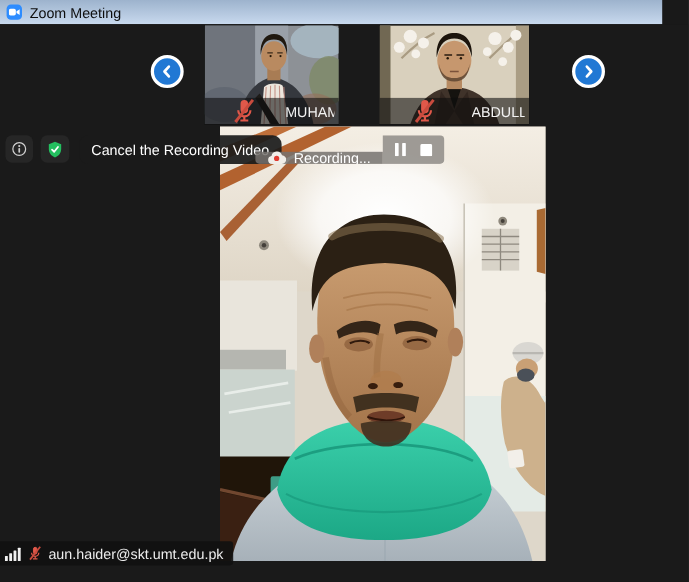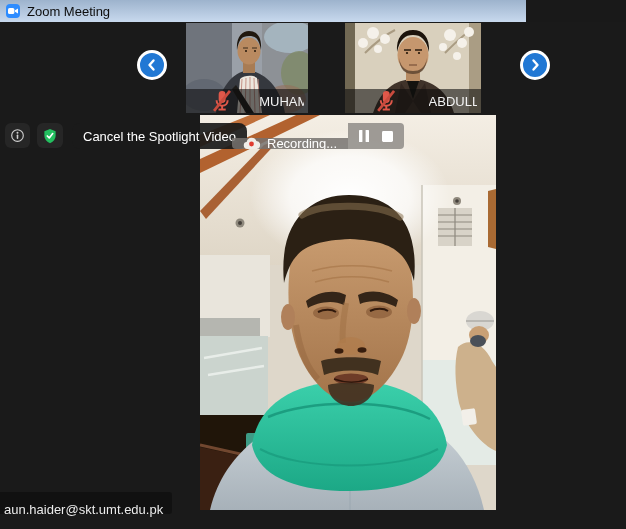--- a/index.html
+++ b/index.html
@@ -1,19 +1,19 @@
 <!DOCTYPE html>
 <html><head>
 <meta charset="utf-8">
 <style>
   html,body{margin:0;padding:0;background:#2b2b2b;font-family:"Liberation Sans",sans-serif;}
   .window{position:relative;width:626px;height:529px;overflow:hidden;background:#191919;
           -webkit-font-smoothing:antialiased;}
   
-  .titlebar{position:absolute;left:0;top:0;width:526px;height:22px;
+  .titlebar{position:absolute;left:0;top:0;width:602px;height:22px;
     background:linear-gradient(#9db3cd,#c8d9ee);display:flex;align-items:center;gap:7px;
     padding-left:6px;box-sizing:border-box;}
   .app-icon{width:14px;height:14px;border-radius:4px;background:#2d8cff;flex:0 0 auto;
     display:flex;align-items:center;justify-content:center;}
   .title-text{font-size:13px;color:#0d0d0d;}
   
   .stage{position:absolute;left:0;top:22px;width:626px;height:507px;background:#1a1a1a;}
   
   .thumb{position:absolute;overflow:hidden;background:#000;}
   .thumb svg{display:block;width:100%;height:100%;}
@@ -38,21 +38,21 @@
     border:none;border-radius:8px;color:#fff;font-size:13px;padding:0 11px;cursor:pointer;
     font-family:"Liberation Sans",sans-serif;}
   .rec-pill{position:absolute;left:232px;top:123px;height:26px;display:flex;border-radius:4px;
     overflow:hidden;}
   .rec-left{display:flex;align-items:center;gap:7px;padding:0 11px;background:rgba(118,114,110,.85);margin-top:15px;}
   .rec-left .rec-label{color:#fff;font-size:13px;}
   .rec-right{display:flex;align-items:center;gap:13px;padding:0 11px;background:rgba(146,142,138,.88);}
   .icon-btn{background:none;border:none;padding:0;margin:0;display:flex;align-items:center;cursor:pointer;}
   
   .speaker-tag{position:absolute;left:0;top:492px;height:22px;background:rgba(17,17,17,.9);
-    border-radius:0 3px 3px 0;display:flex;align-items:center;gap:5px;padding:0 9px 0 4px;flex-direction:column;}
+    border-radius:0 3px 3px 0;display:flex;align-items:center;gap:5px;padding:0 9px 0 4px;}
   .speaker-tag .email{color:#ececec;font-size:13px;white-space:nowrap;}
 </style>
 </head>
 <body>
 
 <div class="window">
 
   <div class="titlebar">
     <span class="app-icon">
       <svg width="10" height="8" viewBox="0 0 10 8">
@@ -254,21 +254,21 @@
         <circle cx="12" cy="8.2" r="1.4" fill="#cfcfcf"></circle>
         <rect x="10.9" y="10.6" width="2.2" height="6.2" rx="1" fill="#cfcfcf"></rect>
       </svg>
   </button>
   <button class="sq-btn sec-btn">
     <svg width="18" height="18" viewBox="0 0 24 24">
         <path d="M12,2.5 L19.5,5.5 V11 C19.5,16.2 16.4,19.8 12,21.5 C7.6,19.8 4.5,16.2 4.5,11 V5.5 Z" fill="#23bf5f"></path>
         <polyline points="8.4,12 11,14.6 15.6,8.8" fill="none" stroke="#fff" stroke-width="2.2" stroke-linecap="round" stroke-linejoin="round"></polyline>
       </svg>
   </button>
-  <button class="cancel-btn">Cancel the Spotlight Video</button>
+  <button class="cancel-btn">Cancel the Recording Video</button>
 
   <div class="rec-pill">
     <div class="rec-left">
       <svg width="17" height="13" viewBox="0 0 17 13">
           <path d="M4.2,12 a3.6,3.6 0 0 1 -0.4,-7.15 A5,5 0 0 1 13.4,4.1 a3.5,3.5 0 0 1 -0.4,7.9 Z" fill="#f0ede8"></path>
           <circle cx="8.5" cy="7" r="2.4" fill="#e03c31"></circle>
         </svg>
       <span class="rec-label">Recording...</span>
     </div>
     <div class="rec-right">

